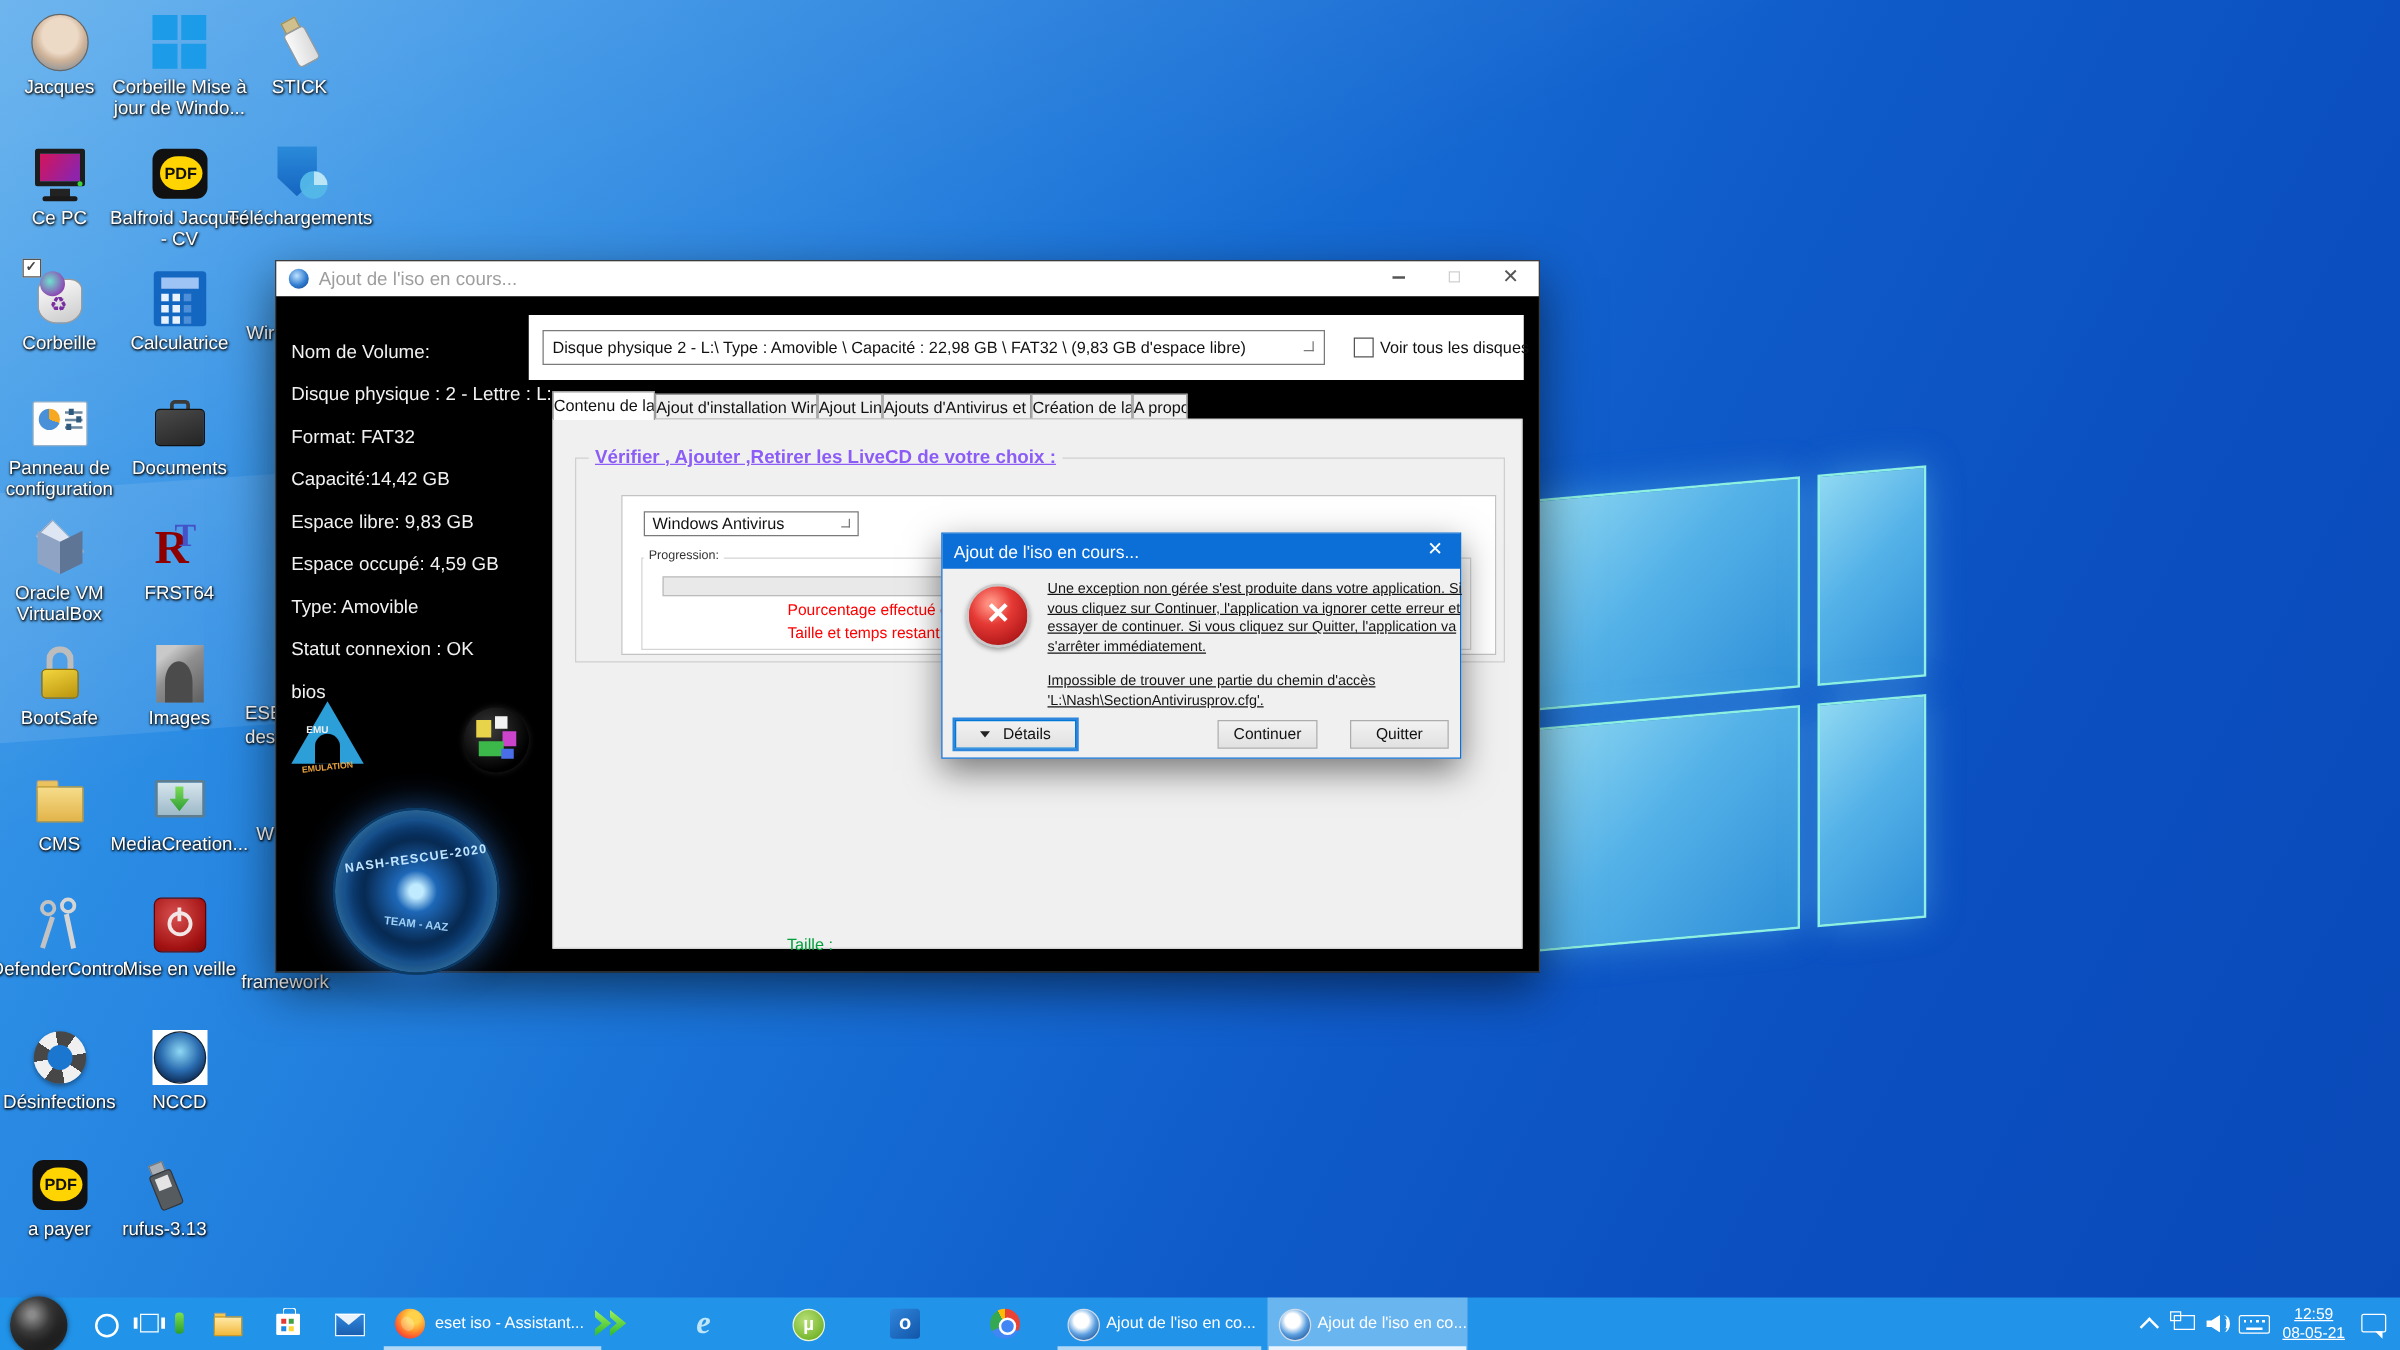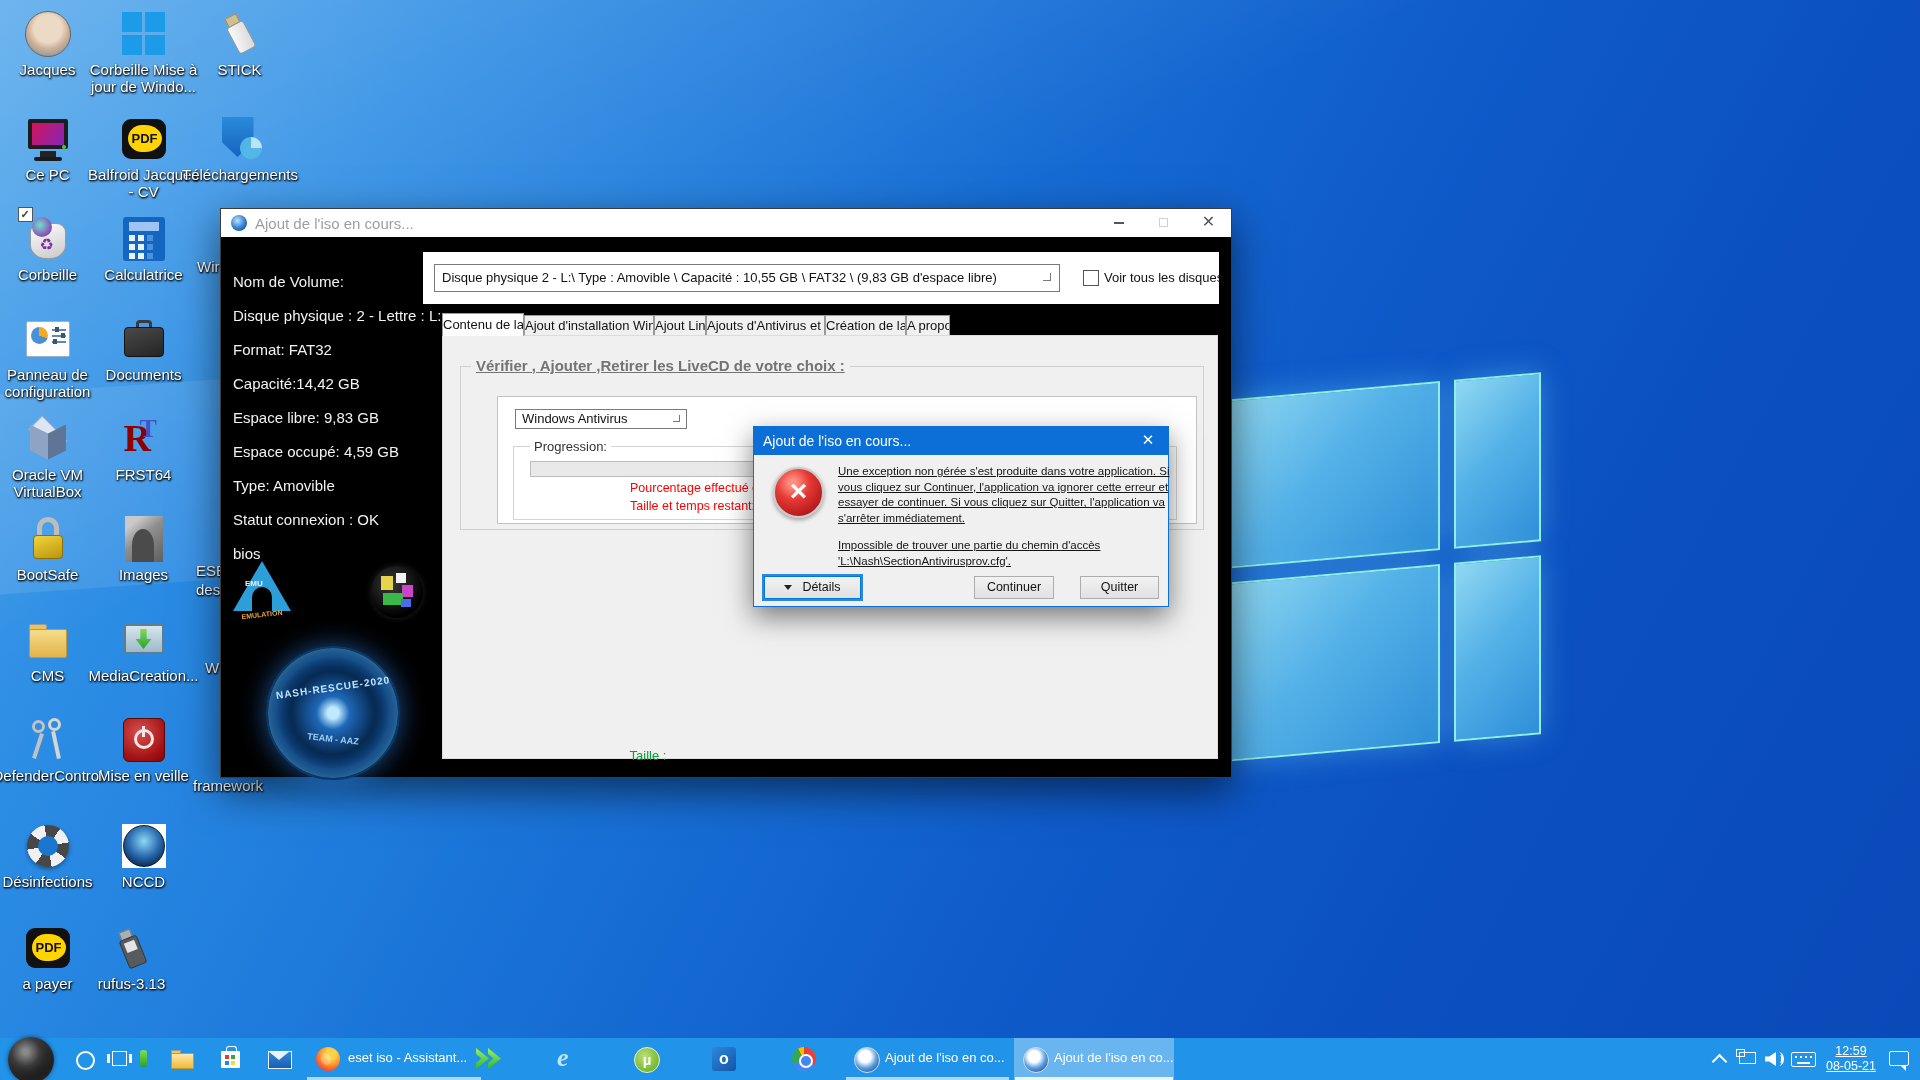--- a/index.html
+++ b/index.html
@@ -159,26 +159,26 @@
 
   .tabs{position:absolute;left:221px;top:104px;height:22px;}
   .tab{position:absolute;top:2px;height:20px;background:#f0f0f0;border:1px solid #9a9a9a;border-bottom:none;
     font-size:13px;color:#111;text-align:center;line-height:20px;box-sizing:border-box;white-space:nowrap;overflow:hidden;}
   .tab.active{top:0;height:23px;background:#fff;line-height:22px;z-index:2;}
 
   .tab-page{position:absolute;left:221px;top:126px;width:776px;height:424px;background:#f0f0f0;
     border:1px solid #dcdcdc;box-sizing:border-box;}
   .gbox1{position:absolute;left:17px;top:30px;width:742px;height:162px;border:1px solid #cfcfcf;}
   .gbox1-title{position:absolute;left:10px;top:-10px;background:#f0f0f0;padding:0 5px;
-    font:bold 15px "Liberation Sans",sans-serif;color:#737373;text-decoration:underline;white-space:nowrap;}
+    font:bold 15px "Liberation Sans",sans-serif;color:#8b5cf6;text-decoration:underline;white-space:nowrap;}
   .inner-panel{position:absolute;left:54px;top:60px;width:698px;height:126px;background:#fff;border:1px solid #c3c3c3;}
   .section-combo{position:absolute;left:72px;top:73px;width:172px;height:20px;background:#fff;border:1px solid #7a7a7a;
     font-size:13px;color:#111;line-height:18px;padding-left:6px;box-sizing:border-box;}
   .gbox-prog{position:absolute;left:70px;top:110px;width:662px;height:72px;border:1px solid #d5d5d5;background:#fff;}
-  .gbox-prog-title{position:absolute;left:16px;top:-8px;background:#fff;padding:0 4px;font-size:13px;color:#333;}
+  .gbox-prog-title{position:absolute;left:1px;top:-8px;background:#fff;padding:0 4px;font-size:10px;color:#333;}
   .progressbar{position:absolute;left:16px;top:14px;width:633px;height:14px;background:#e9e9e9;border:1px solid #bcbcbc;}
   .redline{position:absolute;left:116px;font-size:12.5px;color:#ff0000;white-space:nowrap;}
   .grid-panel{position:absolute;left:34px;top:208px;width:708px;height:200px;background:#fff;border:1px solid #b0b0b0;}
   .grid{position:absolute;left:14px;top:6px;width:677px;height:176px;border:1px solid #8c8c8c;background:#fff;
     background-image:repeating-linear-gradient(to bottom,transparent 0 16px,#e9e9e9 16px 17px);
     background-position:0 25px;box-sizing:border-box;}
   .grid-header{position:absolute;left:0;top:0;width:100%;height:24px;background:#fdfdfd;border-bottom:1px solid #c0c0c0;}
   .grid-header .h1{position:absolute;left:0;top:4px;width:180px;text-align:center;font-size:13px;color:#222;}
   .gcol{position:absolute;top:0;bottom:0;width:1px;background:#e0e0e0;}
   .taille{position:absolute;left:145px;top:412px;width:120px;text-align:center;font-size:13px;color:#00a03a;}
@@ -517,21 +517,21 @@
         <span class="b3"></span>
         <span class="b4"></span>
         <span class="b5"></span>
     </div>
     <div class="logo-nash">
       <span class="t1">NASH-RESCUE-2020</span>
       <span class="t2">TEAM - AAZ</span>
     </div>
 
     <div class="drive-bar">
-      <div class="drive-combo">Disque physique 2 - L:\    Type : Amovible \ Capacité : 10,55 GB \ FAT32 \ (9,83 GB d'espace libre)</div>
+      <div class="drive-combo">Disque physique 2 - L:\    Type : Amovible \ Capacité : 22,98 GB \ FAT32 \ (9,83 GB d'espace libre)</div>
       <span class="drive-combo chev" style="left:620px;top:21px;width:8px;height:8px;border-left:none;border-top:none;background:none;padding:0"></span>
       <div class="showall">
         <span class="box"></span>
         <span class="lab">Voir tous les disques</span>
       </div>
     </div>
 
     <div class="tabs">
       <div class="tab active" style="left:0;width:82px">Contenu de la clef</div>
       <div class="tab" style="left:82px;width:130px">Ajout d'installation Windows 10</div>

